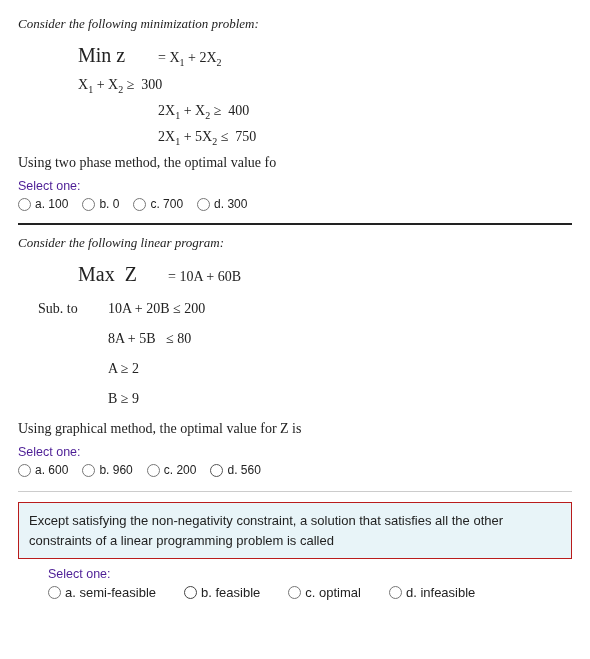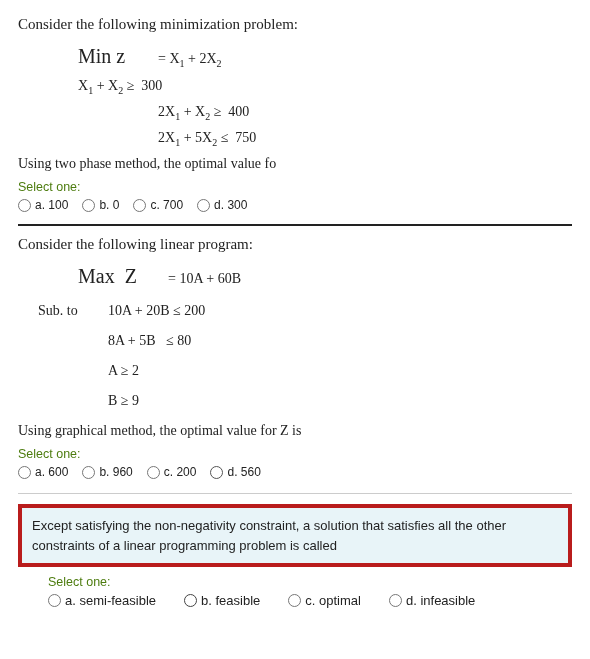--- a/index.html
+++ b/index.html
@@ -11,22 +11,23 @@
       width: 590px;
       min-height: 659px;
       padding: 16px 18px;
     }
 
     .question-block {
       margin-bottom: 10px;
     }
 
     .question-title {
-      font-size: 15px;
+      font-size: 13px;
       margin-bottom: 6px;
+      font-style: italic;
     }
 
     .math-block {
       margin-left: 60px;
       margin-bottom: 4px;
       line-height: 1.7;
     }
 
     .math-line {
       display: flex;
@@ -44,21 +45,21 @@
     }
 
     .using-text {
       margin-top: 6px;
       margin-bottom: 8px;
       font-size: 14px;
     }
 
     .select-one-label {
       font-size: 12.5px;
-      color: #4d7c0f;
+      color: #4c1d95;
       margin-bottom: 4px;
       font-family: Arial, sans-serif;
     }
 
     .options-row {
       display: flex;
       align-items: center;
       gap: 14px;
       flex-wrap: wrap;
       font-family: Arial, sans-serif;
@@ -106,21 +107,21 @@
       font-size: 14px;
     }
 
     .sub-expr {
       font-size: 14px;
     }
 
     
     .info-box {
       background: #e8f4f8;
-      border: 4px solid #b91c1c;
+      border: 1px solid #b91c1c;
       padding: 8px 10px;
       font-size: 13px;
       font-family: Arial, sans-serif;
       margin-bottom: 8px;
       color: #222;
       line-height: 1.5;
     }
 
     .q3-block {
       margin-top: 10px;

